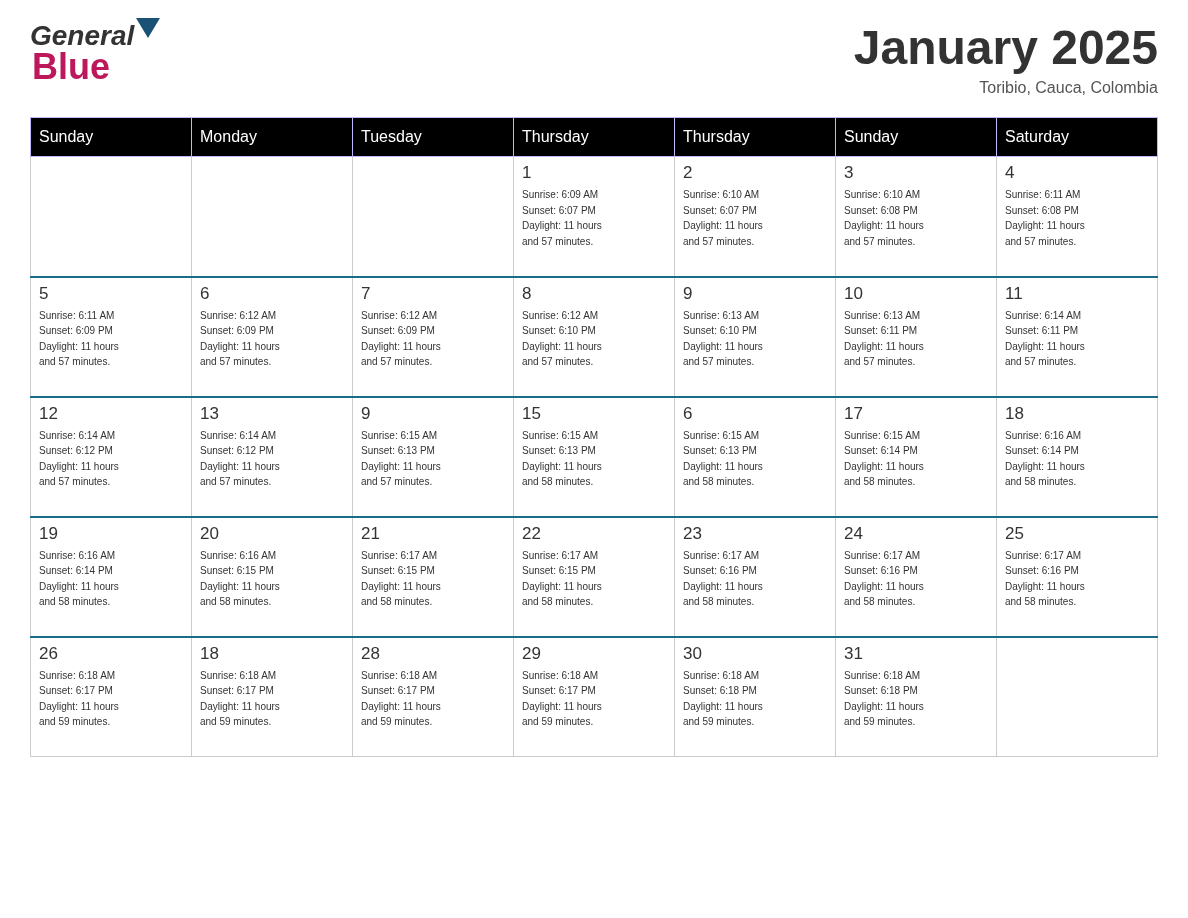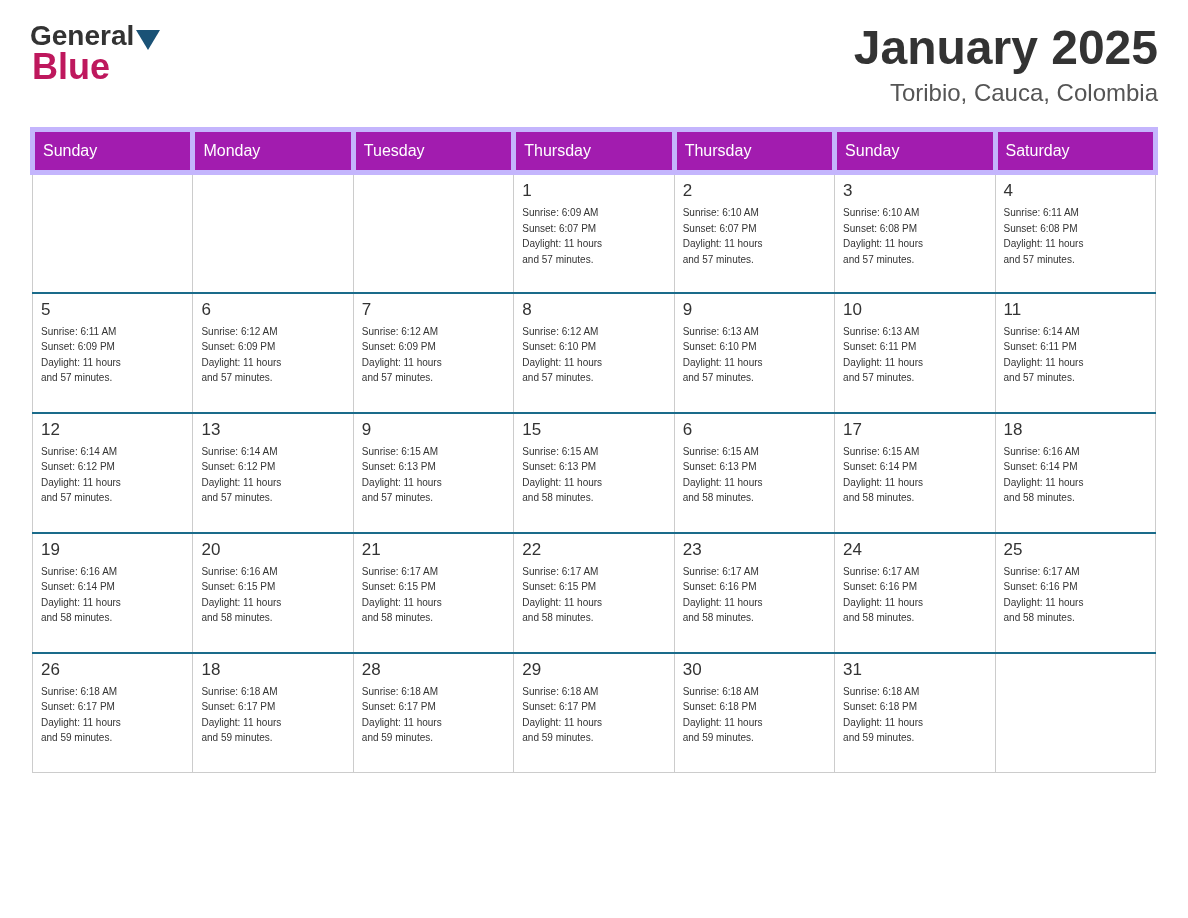--- a/index.html
+++ b/index.html
@@ -35,36 +35,36 @@
     }
     .title-section {
       text-align: right;
     }
     .month-year {
       font-size: 48px;
       font-weight: bold;
       color: #333;
     }
     .location {
-      font-size: 24px;
+      font-size: 16px;
       color: #555;
       margin-top: 4px;
     }
     .calendar {
       width: 100%;
       border-collapse: collapse;
     }
     .calendar th {
-      background-color: #a21caf;
+      background-color: #000000;
       color: #fff;
       padding: 10px 8px;
       text-align: left;
       font-size: 16px;
       font-weight: normal;
-      border: 5px solid #c4b5fd;
+      border: 1px solid #c4b5fd;
     }
     .calendar td {
       border: 1px solid #ccc;
       vertical-align: top;
       padding: 6px 8px;
       width: calc(100% / 7);
       height: 120px;
     }
     .day-number {
       font-size: 17px;
@@ -83,21 +83,22 @@
     .row-divider td {
       border-top: 2px solid #1a6b8a;
     }
     .logo-wrapper {
       display: flex;
       flex-direction: column;
       align-items: flex-start;
     }
     .logo-line1 {
       display: flex;
-      align-items: flex-end;
+      align-items: flex-start;
+      font-style: italic;
     }
     .logo-line2 {
       font-size: 36px;
       font-weight: bold;
       color: #be185d;
       margin-top: -6px;
       padding-left: 2px;
     }
   </style>
 </head>

